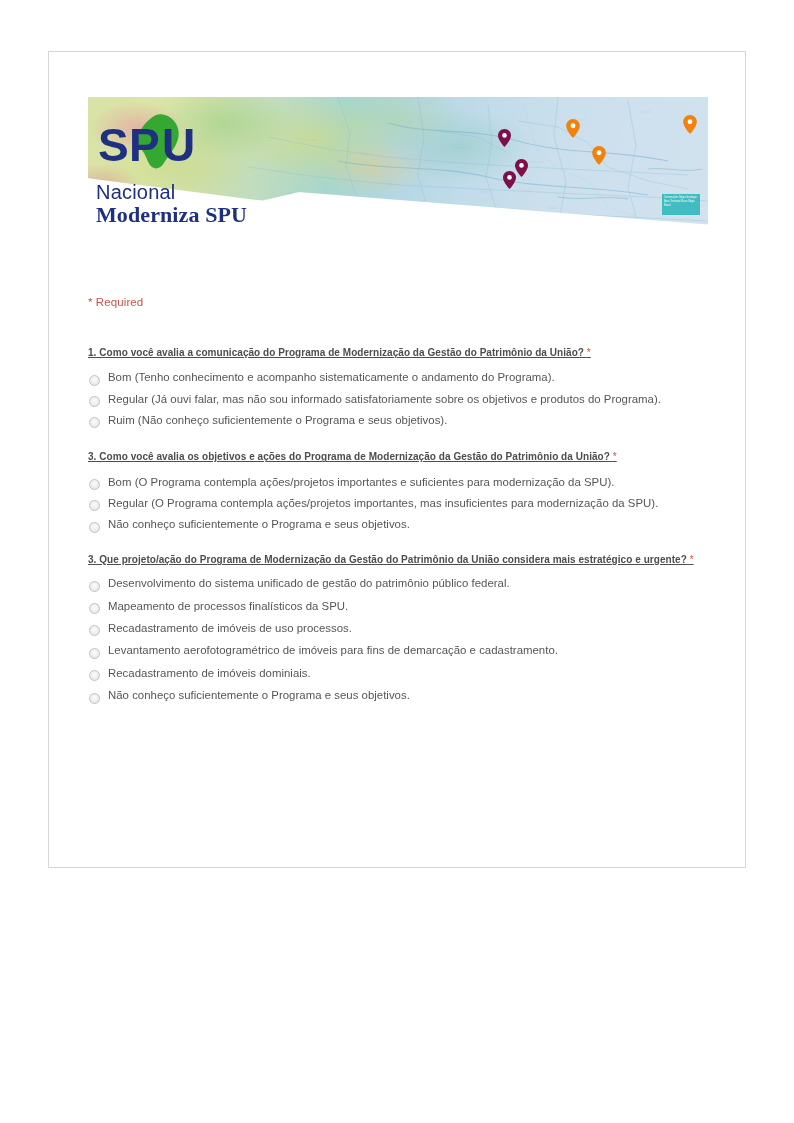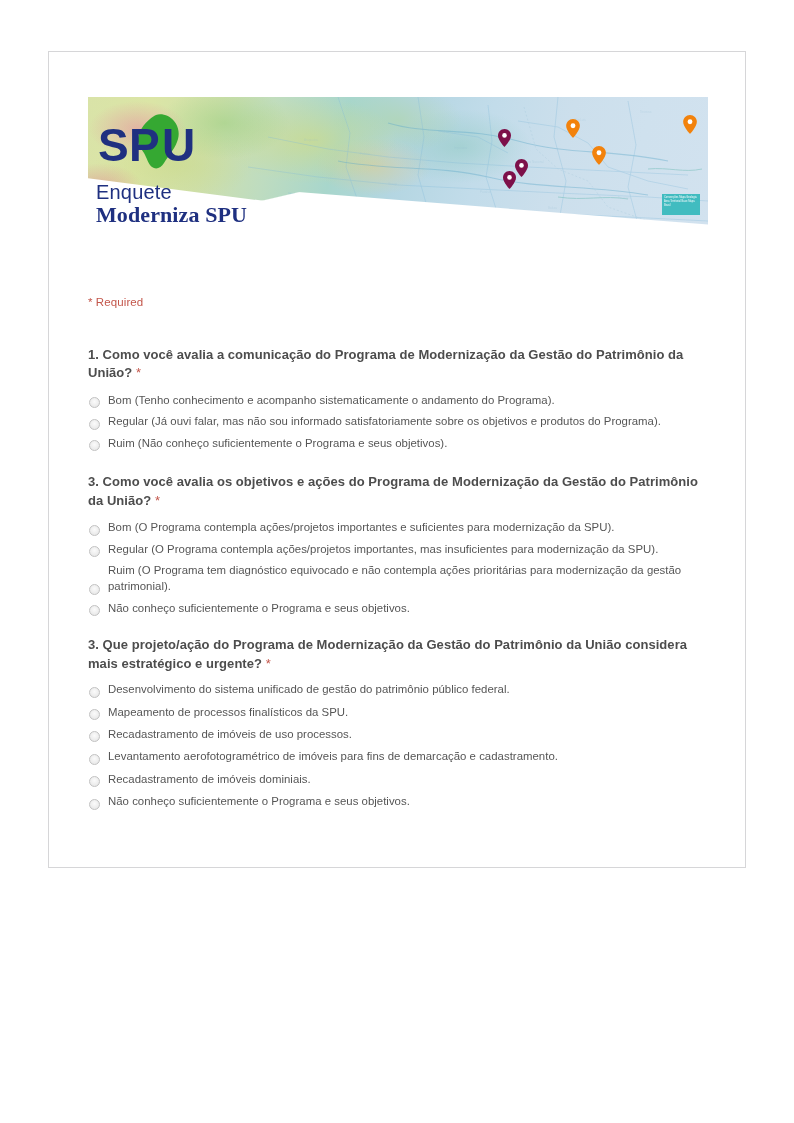--- a/index.html
+++ b/index.html
@@ -130,26 +130,27 @@
     width: 625px;
   }
   .required-note {
     color: #c3564b;
     font-size: 11.5px;
     margin: 0 0 38px 1px;
     letter-spacing: 0.1px;
   }
   .question-block { margin-bottom: 16px; }
   .question-title {
-    font-size: 13px;
+    font-size: 10px;
     font-weight: 700;
     color: #4d4d4d;
     line-height: 1.42;
     margin: 0 0 8px 1px;
     letter-spacing: 0.05px;
+    text-decoration: underline;
   }
   .req-star {
     color: #c3564b;
     font-weight: 400;
   }
   .option-row {
     display: flex;
     align-items: flex-end;
     margin-bottom: 5px;
     cursor: pointer;
@@ -228,21 +229,21 @@
     <svg class="spu-logo" viewBox="0 0 130 62">
       <path d="M60 4 C66 2, 74 5, 78 10 C83 16, 84 24, 81 31 C78 39, 72 45, 68 52
                C65 57, 60 59, 56 56 C52 53, 51 47, 48 42 C45 37, 41 33, 42 27
                C43 20, 48 13, 54 8 C56 6, 58 5, 60 4 Z" fill="#35a832"></path>
       <text x="2" y="50" font-family="Liberation Sans, sans-serif" font-size="46" font-weight="700" fill="#1f3080" letter-spacing="-1">S</text>
       <text x="33" y="50" font-family="Liberation Sans, sans-serif" font-size="46" font-weight="700" fill="#1f3080" letter-spacing="-1">P</text>
       <text x="66" y="50" font-family="Liberation Sans, sans-serif" font-size="46" font-weight="700" fill="#1f3080" letter-spacing="-1">U</text>
     </svg>
 
     <div class="banner-title">
-      <span class="t-line1">Enquete</span>
+      <span class="t-line1">Nacional</span>
       <span class="t-line2">Moderniza SPU</span>
     </div>
 
     <div class="map-legend">Convenções Mapa Geologia Área Territorial Base Mapa Brasil</div>
 
     <div class="pin" style="left:410px; top:32px;">
       <svg width="13" height="18" viewBox="0 0 13 18">
           <path d="M6.5 0C2.9 0 0 2.9 0 6.5C0 11.4 6.5 18 6.5 18S13 11.4 13 6.5C13 2.9 10.1 0 6.5 0Z" fill="#7d1049"></path>
           <circle cx="6.5" cy="6.4" r="2.3" fill="#ffffff"></circle>
         </svg>
@@ -310,24 +311,20 @@
       <label class="option-row">
         <span class="radio"></span>
         <span class="option-label">Bom (O Programa contempla ações/projetos importantes e suficientes para modernização da SPU).</span>
       </label>
       <label class="option-row">
         <span class="radio"></span>
         <span class="option-label">Regular (O Programa contempla ações/projetos importantes, mas insuficientes para modernização da SPU).</span>
       </label>
       <label class="option-row">
         <span class="radio"></span>
-        <span class="option-label">Ruim (O Programa tem diagnóstico equivocado e não contempla ações prioritárias para modernização da gestão patrimonial).</span>
-      </label>
-      <label class="option-row">
-        <span class="radio"></span>
         <span class="option-label">Não conheço suficientemente o Programa e seus objetivos.</span>
       </label>
     </div>
 
     <div class="question-block q3">
       <div class="question-title">
         <span>3. Que projeto/ação do Programa de Modernização da Gestão do Patrimônio da União considera mais estratégico e urgente?</span>
         <span class="req-star">*</span>
       </div>
       <label class="option-row">

